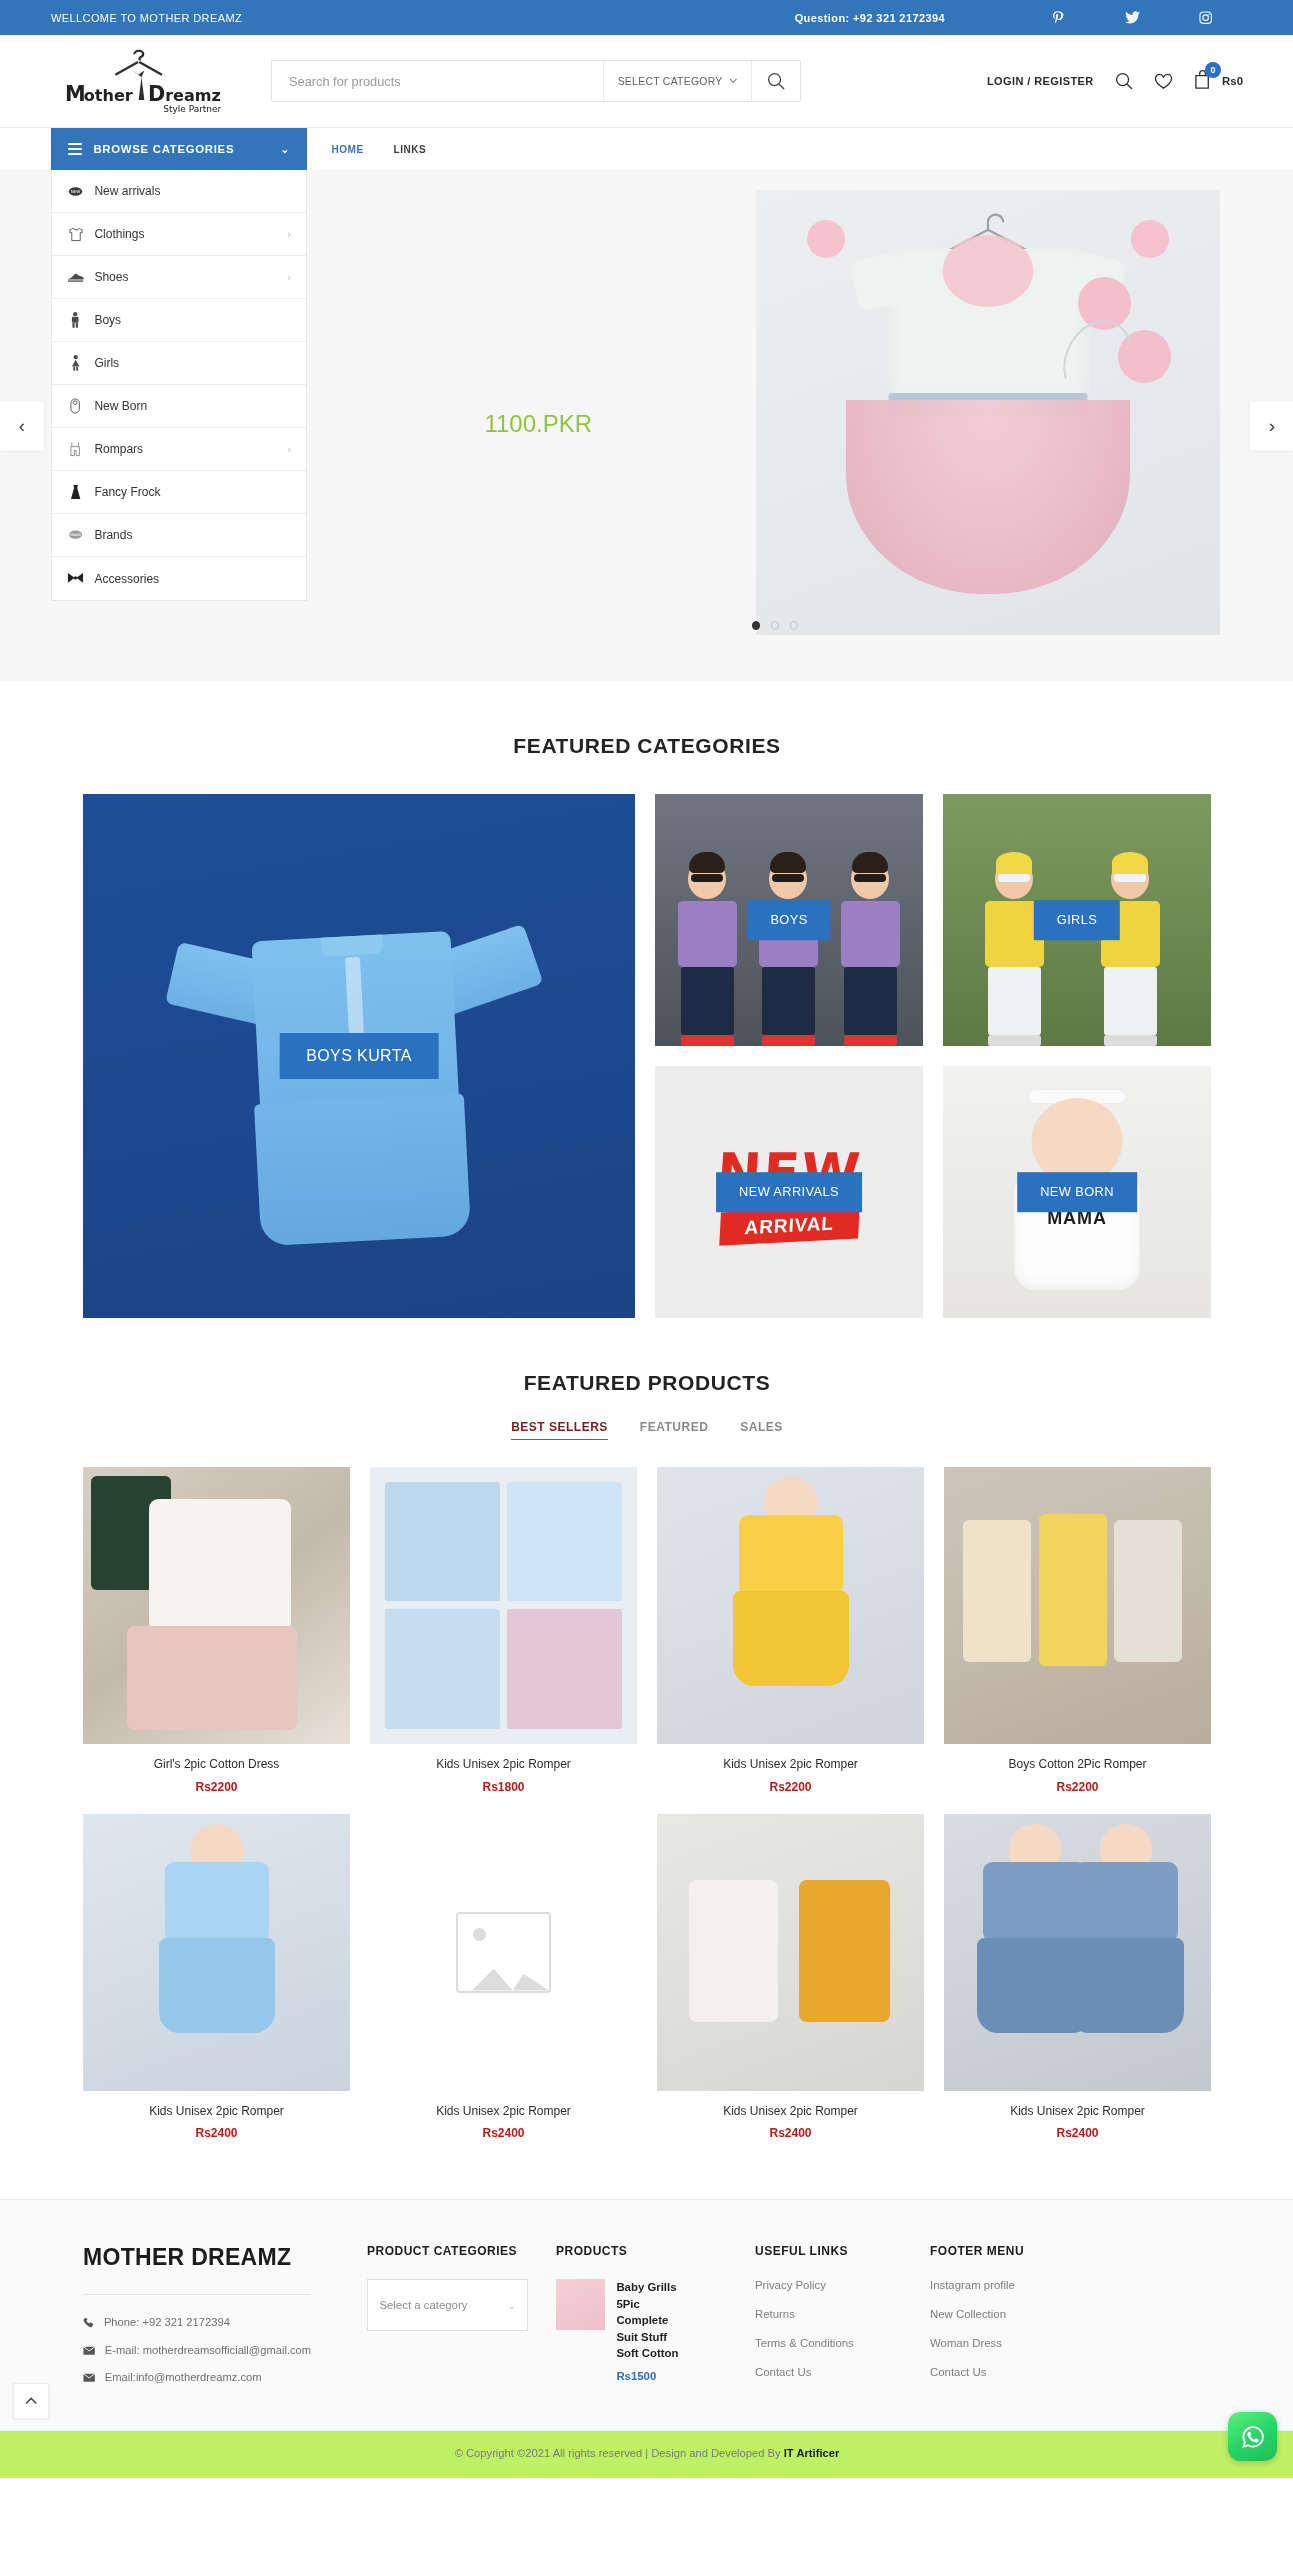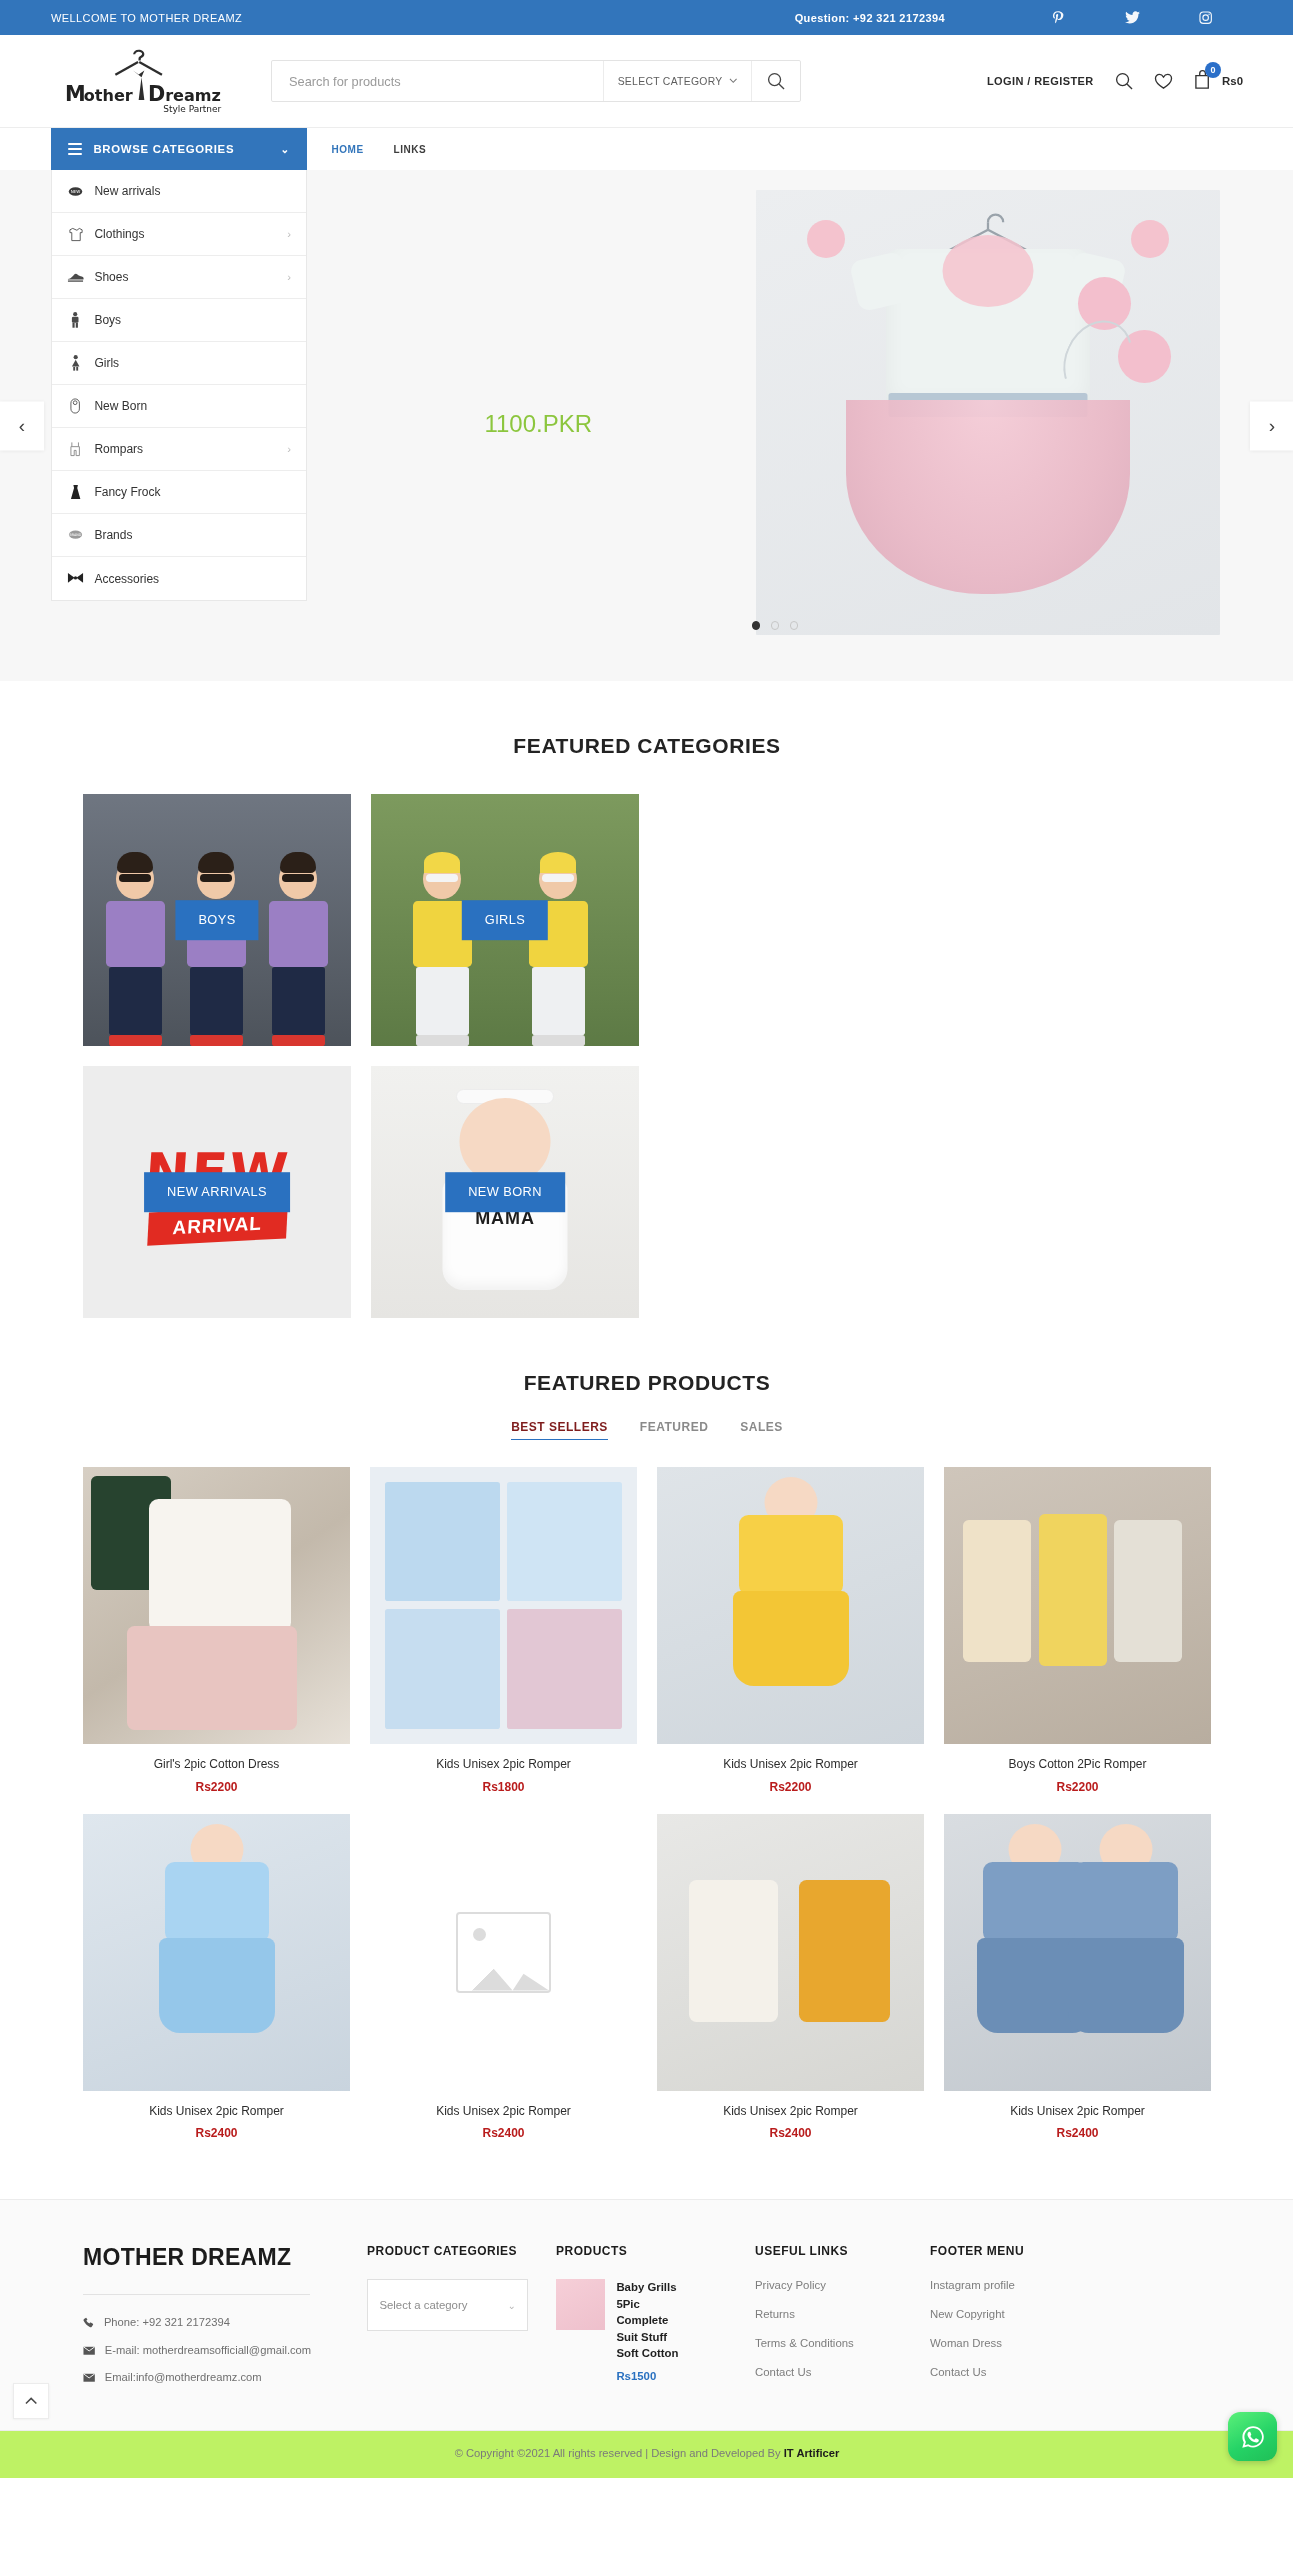--- a/index.html
+++ b/index.html
@@ -794,20 +794,31 @@
     </div>
   </div>
 
   <div class="hero-arrow left">‹</div>
   <div class="hero-arrow right">›</div>
 </div>
 
 <div class="section-title">FEATURED CATEGORIES</div>
 
 <div class="fc-wrap">
+  <div class="fc-big">
+    <div class="kurta">
+      <div class="kurta-sleeve-l"></div>
+      <div class="kurta-sleeve-r"></div>
+      <div class="kurta-body"></div>
+      <div class="kurta-collar"></div>
+      <div class="kurta-placket"></div>
+      <div class="kurta-pant"></div>
+    </div>
+    <div class="fc-label lg">BOYS KURTA</div>
+  </div>
 
   <div class="fc-right">
     <div class="fc-row">
       <div class="fc-card bg-boys">
         <div class="kid" style="left:17px">
             <div class="head">
               <div class="hair"></div>
               <div class="glasses"></div>
             </div>
             <div class="shirt"></div>
@@ -1033,21 +1044,21 @@
     <div class="f-head">USEFUL LINKS</div>
     <a class="f-link">Privacy Policy</a>
     <a class="f-link">Returns</a>
     <a class="f-link">Terms &amp; Conditions</a>
     <a class="f-link">Contact Us</a>
   </div>
 
   <div class="f-col5">
     <div class="f-head">FOOTER MENU</div>
     <a class="f-link">Instagram profile</a>
-    <a class="f-link">New Copyright</a>
+    <a class="f-link">New Collection</a>
     <a class="f-link">Woman Dress</a>
     <a class="f-link">Contact Us</a>
   </div>
 </div>
 
 <div class="copyright">
   <span>© Copyright ©2021 All rights reserved | Design and Developed By </span><b>IT Artificer</b>
 </div>
 
 <div class="to-top">

